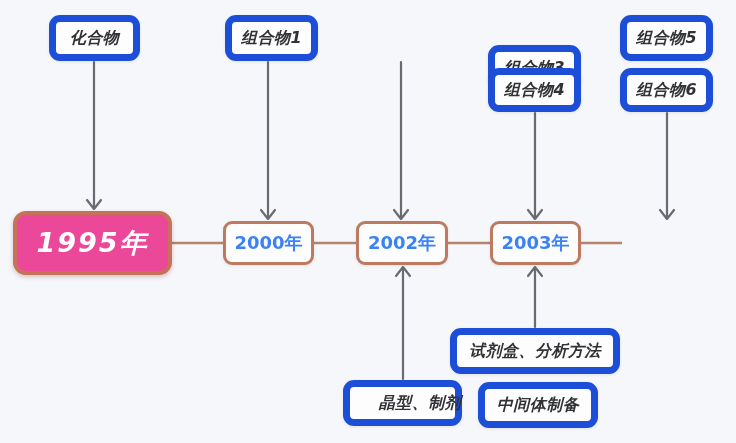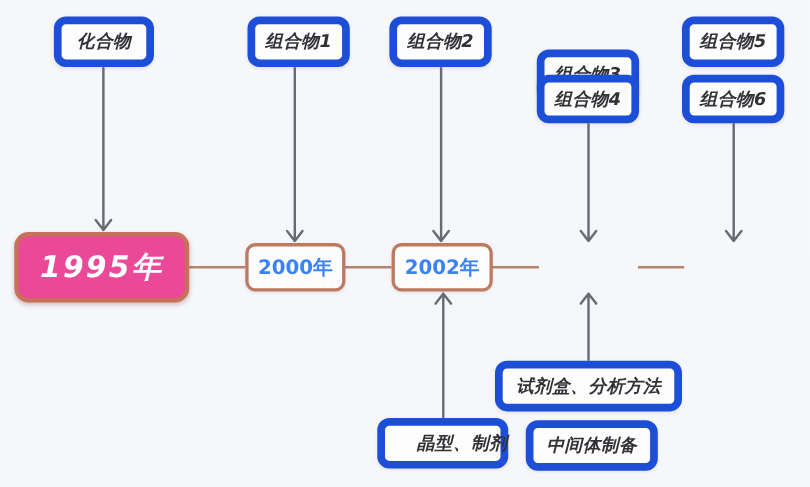--- a/index.html
+++ b/index.html
@@ -73,28 +73,28 @@
     <path class="conn" d="M401,62 L401,219 M394,210 L401,219 L408,210"></path>
     <path class="conn" d="M535,113 L535,219 M528,210 L535,219 L542,210"></path>
     <path class="conn" d="M667,113 L667,219 M660,210 L667,219 L674,210"></path>
 
     <path class="conn" d="M403,379 L403,267 M396,276 L403,267 L410,276"></path>
     <path class="conn" d="M535,327 L535,267 M528,276 L535,267 L542,276"></path>
   </svg>
 
   <div class="box crimson" style="left:49px; top:15px; width:91px; height:46px;">化合物</div>
   <div class="box crimson" style="left:225px; top:15px; width:93px; height:46px;">组合物1</div>
-  <div class="box crimson" style="left:354px; top:15px; width:93px; height:46px;">组合物2</div>
   <div class="box crimson" style="left:488px; top:15px; width:93px; height:46px;margin-top:30px;">组合物3</div>
   <div class="box crimson" style="left:620px; top:15px; width:93px; height:46px;">组合物5</div>
 
   <div class="box crimson" style="left:488px; top:68px; width:93px; height:44px;">组合物4</div>
   <div class="box crimson" style="left:620px; top:68px; width:93px; height:44px;">组合物6</div>
 
   <div class="box root" style="left:13px; top:211px; width:159px; height:64px;">1995年</div>
   <div class="box salmon" style="left:223px; top:221px; width:91px; height:44px;">2000年</div>
   <div class="box salmon" style="left:356px; top:221px; width:92px; height:44px;">2002年</div>
+  <div class="box salmon" style="left:490px; top:221px; width:91px; height:44px;">2003年</div>
 
   <div class="box crimson" style="left:343px; top:380px; width:119px; height:46px;padding-left:35px;">晶型、制剂</div>
   <div class="box crimson" style="left:450px; top:328px; width:170px; height:46px;">试剂盒、分析方法</div>
   <div class="box crimson" style="left:478px; top:382px; width:120px; height:46px;">中间体制备</div>
 
 </div>
 
 </body></html>

